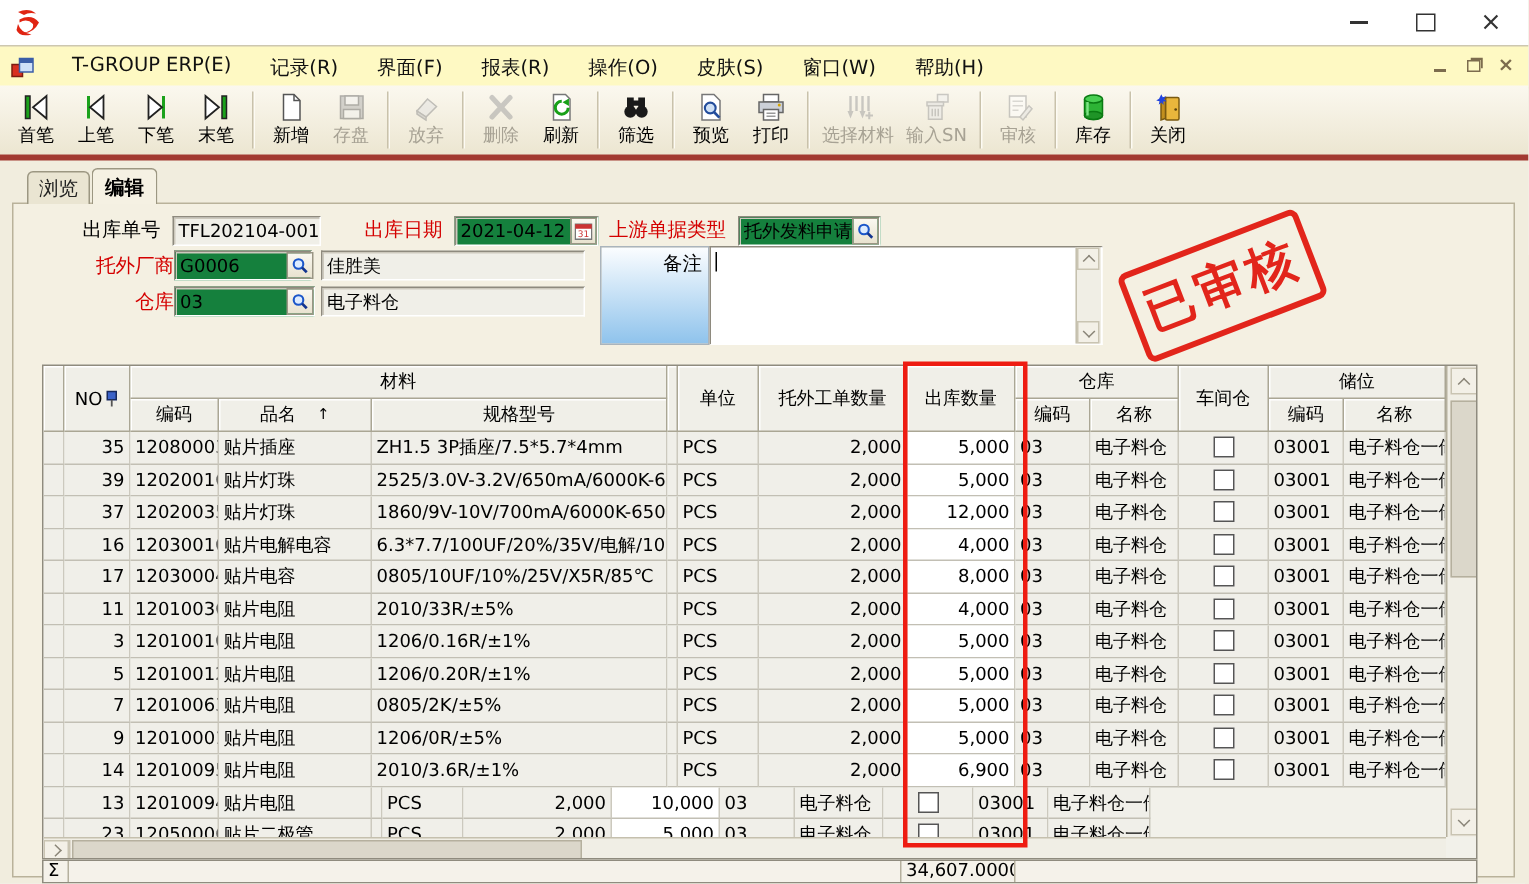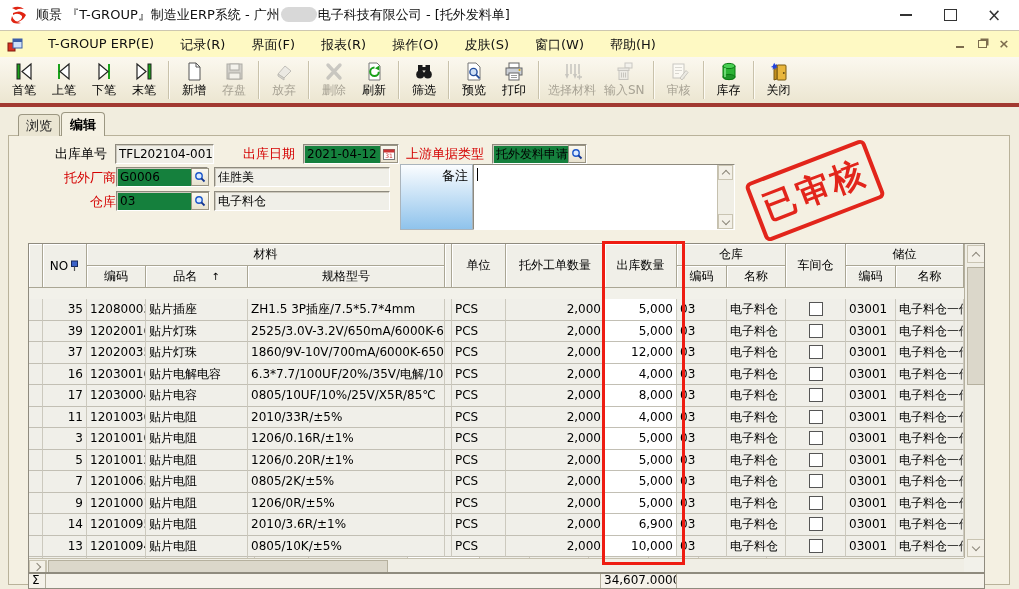--- a/index.html
+++ b/index.html
@@ -70,21 +70,21 @@
   
   .stamp{position:absolute;left:751px;top:159px;width:120px;height:55px;border:4px solid #e2251b;border-radius:6px;
          color:#e2251b;font-size:33px;font-weight:bold;letter-spacing:3px;display:flex;align-items:center;
          justify-content:center;transform:rotate(-21deg);background:rgba(255,255,255,0.0);}
   
   .grid{position:absolute;left:28px;top:243px;width:957px;height:330px;border:1px solid #8f8b7e;
         box-sizing:border-box;background:#f2f1ea;overflow:hidden;}
   .hcell{position:absolute;box-sizing:border-box;background:#f0efe8;border-right:1px solid #aaa694;border-bottom:1px solid #aaa694;
          box-shadow:inset 1px 1px 0 #ffffff;font-size:12px;color:#000;display:flex;align-items:center;justify-content:center;
          overflow:hidden;white-space:nowrap;}
-  .gbody{position:absolute;left:0;top:44px;width:935px;height:270px;overflow:hidden;margin-top:11px;}
+  .gbody{position:absolute;left:0;top:44px;width:935px;height:270px;overflow:hidden;}
   .grow{display:flex;height:21.5px;box-sizing:border-box;}
   .gc{box-sizing:border-box;border-right:1px solid #ccc9be;border-bottom:1px solid #c2bfb4;background:#f0efe9;
       font-size:12px;line-height:20px;padding:0 3px;overflow:hidden;white-space:nowrap;flex:none;}
   .gc.num{text-align:right;}
   .gc.white{background:#ffffff;}
   .c-sel{width:14px;} .c-no{width:44px;} .c-code{width:59px;} .c-name{width:102px;} .c-spec{width:197px;}
   .c-thin{width:7px;} .c-unit{width:54px;} .c-oqty{width:99px;} .c-iqty{width:72px;} .c-whc{width:50px;}
   .c-whn{width:59px;} .c-wkc{width:60px;display:flex;align-items:center;justify-content:center;}
   .c-loc{width:50px;} .c-locn{width:68px;}
   .cb{width:12px;height:12px;background:#fff;border:1px solid #555;}
@@ -101,21 +101,20 @@
 </style>
 </head>
 <body>
 
 <div class="titlebar">
   <svg class="applogo" viewBox="0 0 22 22">
     <path d="M4 4 q7 -3 12 1 q-5 -1 -8 1 z" fill="#e02412"></path>
     <path d="M5 9 q8 -4 13 2 q-4 8 -12 7 q9 -1 8 -6 q-4 -4 -9 -1 z" fill="#e02412"></path>
     <path d="M4 12 q2 6 9 7 q-8 2 -10 -3 z" fill="#e02412"></path>
   </svg>
-  <span class="title-text"><span>顺景 『T-GROUP』制造业ERP系统 - 广州</span><span class="censor"></span><span>电子科技有限公司 - [托外发料单]</span></span>
   <div class="wbtn wbtn-min">
       <div class="glyph-min"></div>
     </div>
   <div class="wbtn wbtn-max">
       <div class="glyph-max"></div>
     </div>
   <div class="wbtn wbtn-close">
       <div class="glyph-close">×</div>
     </div>
 </div>
@@ -621,21 +620,20 @@
           <div class="cb"></div>
         </div>
         <div class="gc c-loc">03001</div>
         <div class="gc c-locn">电子料仓一储</div>
       </div>
       <div class="grow">
         <div class="gc c-sel"></div>
         <div class="gc c-no num">13</div>
         <div class="gc c-code">12010094</div>
         <div class="gc c-name">贴片电阻</div>
-        <div class="gc c-spec">0805/10K/±5%</div>
         <div class="gc c-thin"></div>
         <div class="gc c-unit">PCS</div>
         <div class="gc c-oqty num">2,000</div>
         <div class="gc c-iqty num white">10,000</div>
         <div class="gc c-whc">03</div>
         <div class="gc c-whn">电子料仓</div>
         <div class="gc c-wkc">
           <div class="cb"></div>
         </div>
         <div class="gc c-loc">03001</div>

